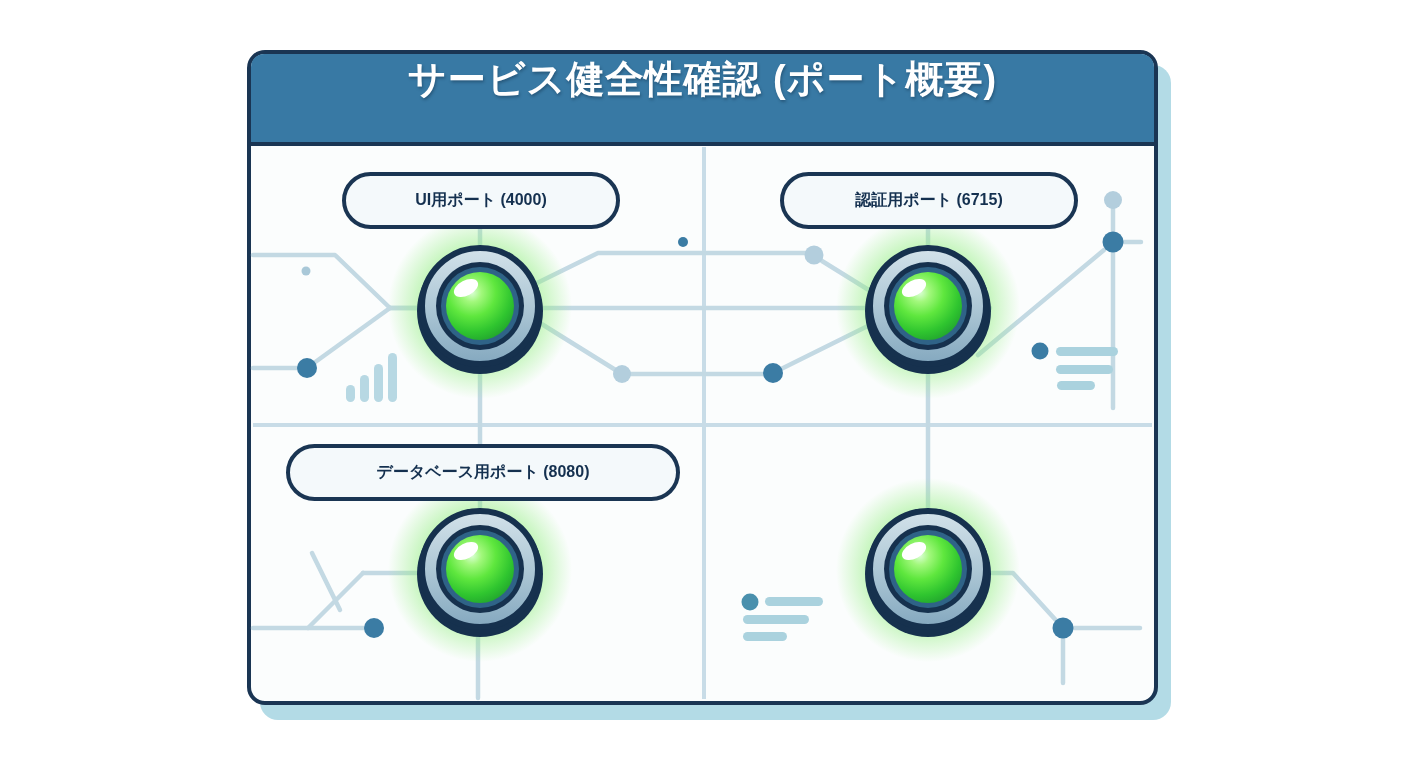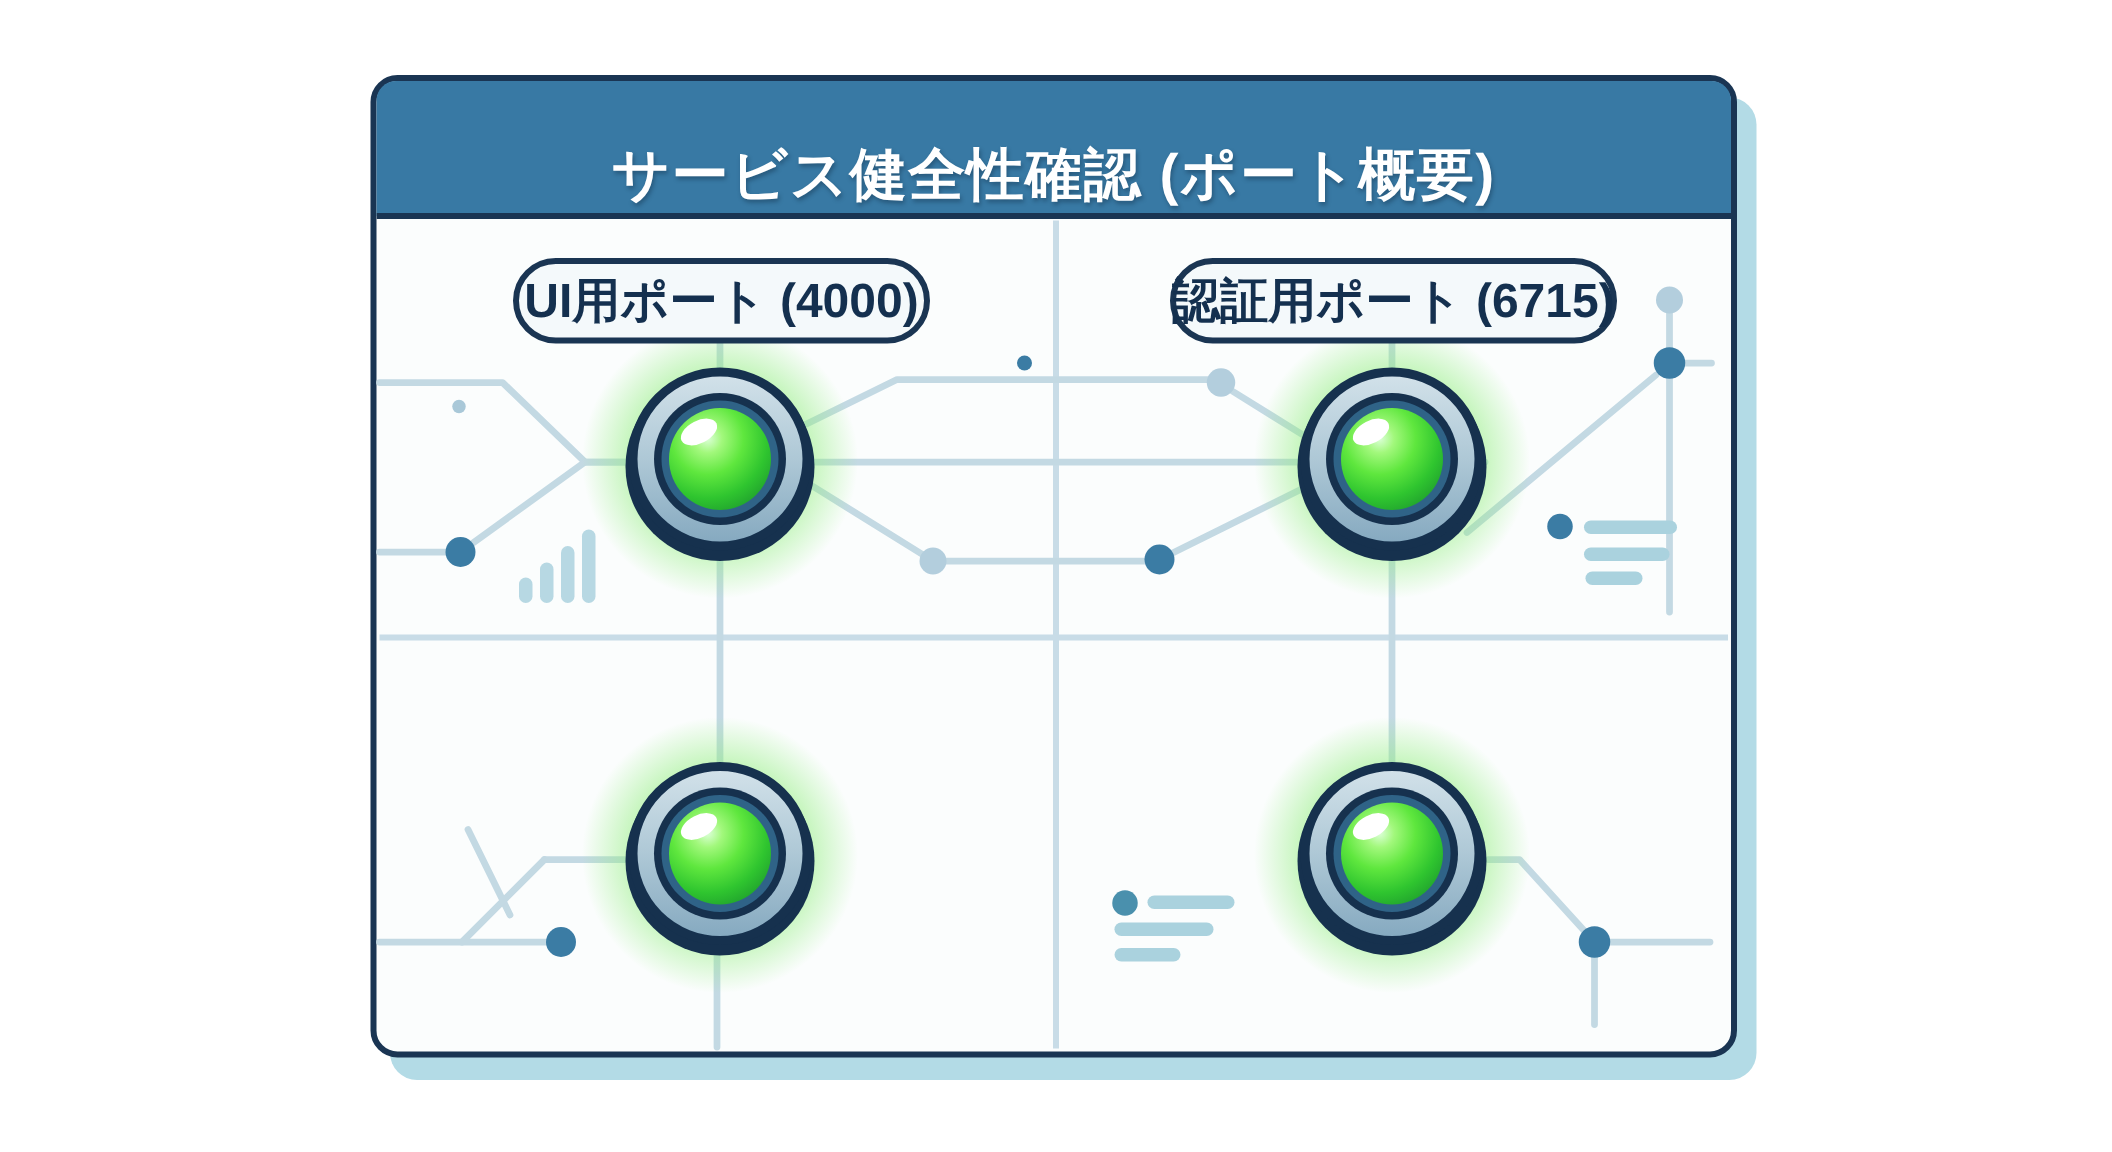--- a/index.html
+++ b/index.html
@@ -8,32 +8,32 @@
     font-family:"Liberation Sans","DejaVu Sans",sans-serif;
   }
   .panel{
     position:absolute;left:247px;top:50px;width:911px;height:655px;box-sizing:border-box;
     background:#fbfdfd;border:4px solid #1a3553;border-radius:18px;
     box-shadow:13px 15px 0 0 #b3dbe6;z-index:1;
   }
   .panel-header{
     position:absolute;left:0;top:0;right:0;height:92px;box-sizing:border-box;
     background:#3879a4;border-bottom:4px solid #1a3553;border-radius:13px 13px 0 0;
-    display:flex;align-items:flex-end;justify-content:center;
+    display:flex;align-items:flex-start;justify-content:center;
   }
   .panel-title{
     color:#ffffff;font-size:38px;font-weight:bold;letter-spacing:1px;
     text-shadow:1px 2px 3px rgba(10,30,50,0.35);white-space:nowrap;
   }
   .circuit{position:absolute;left:0;top:0;z-index:2;pointer-events:none;}
   .pill{
     position:absolute;height:57px;box-sizing:border-box;z-index:3;
     background:#f4f9fb;border:4px solid #1a3553;border-radius:30px;
     display:flex;align-items:center;justify-content:center;
-    font-size:32px;font-weight:bold;color:#14304f;white-space:nowrap;
+    font-size:16px;font-weight:bold;color:#14304f;white-space:nowrap;
   }
   .pill-ui{left:342px;top:172px;width:278px;}
   .pill-auth{left:780px;top:172px;width:298px;}
   .pill-db{left:286px;top:444px;width:394px;}
   .pill-fn{left:746px;top:444px;width:364px;}
 </style>
 </head>
 <body>
 
 <div class="stage">
@@ -140,14 +140,15 @@
     </g>
 
     <use href="#led" transform="translate(480,307)"></use>
     <use href="#led" transform="translate(928,307)"></use>
     <use href="#led" transform="translate(480,570)"></use>
     <use href="#led" transform="translate(928,570)"></use>
   </svg>
 
   <div class="pill pill-ui">UI用ポート (4000)</div>
   <div class="pill pill-auth">認証用ポート (6715)</div>
+  <div class="pill pill-db">データベース用ポート (8080)</div>
 
 </div>
 
 </body></html>

